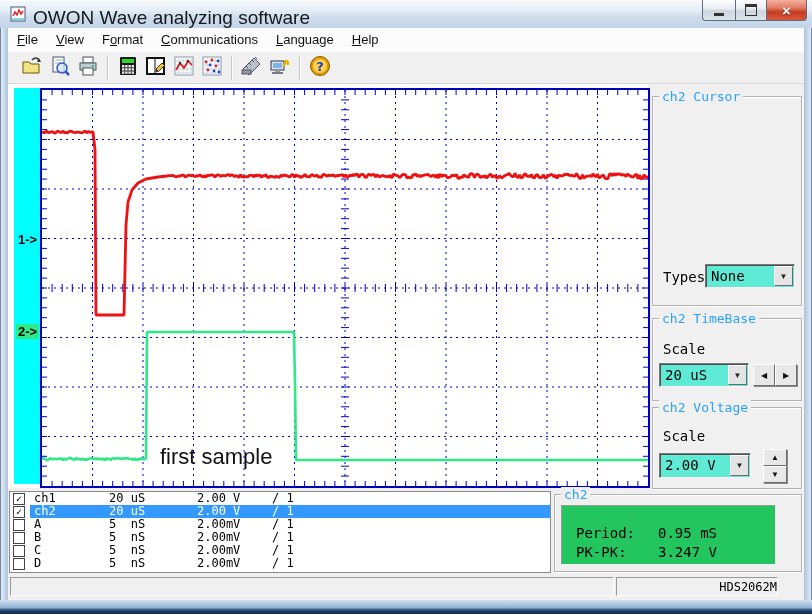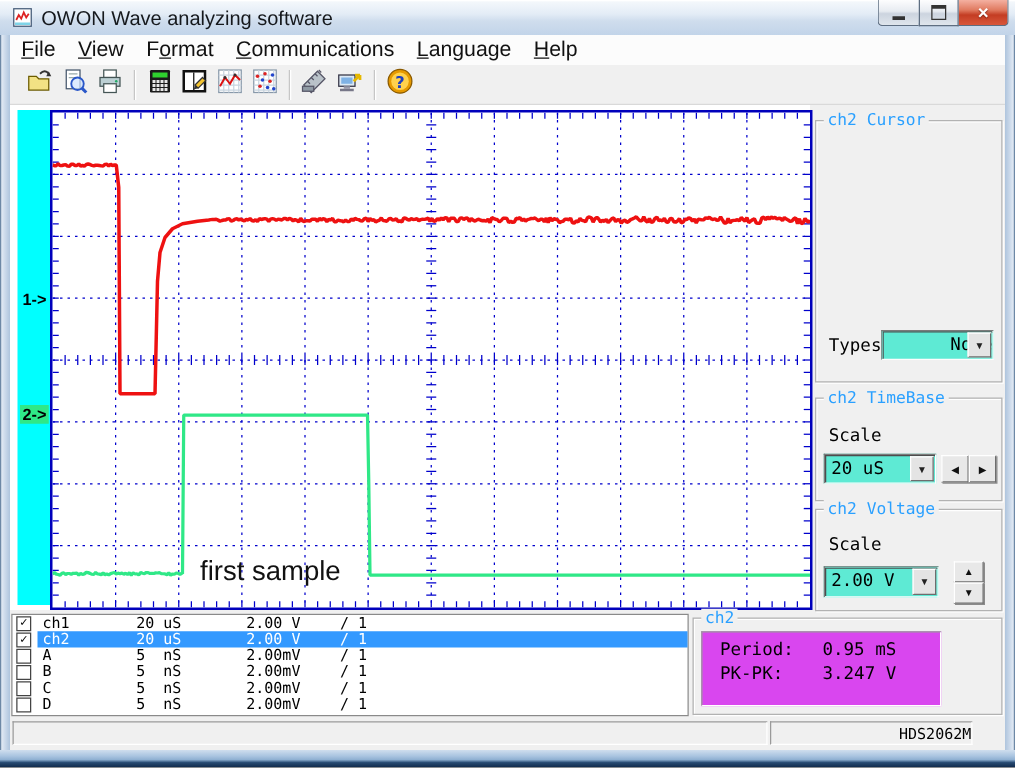--- a/index.html
+++ b/index.html
@@ -9,36 +9,36 @@
   #titlebar{position:absolute;left:0;top:0;width:812px;height:28px;
     background:linear-gradient(180deg,#f6f9fc 0%,#e3ecf6 40%,#cfdded 60%,#c2d4e9 100%);
     border-bottom:1px solid #9fb4cd;box-shadow:inset 0 1px 0 #ffffff;}
   #frame-left,#frame-right{position:absolute;top:28px;bottom:14px;width:8px;
     background:linear-gradient(90deg,#edf2f9 0%,#cfdcec 45%,#aec4dd 100%);}
   #frame-left{left:0;box-shadow:inset 1px 0 0 #6d88a6;}
   #frame-right{right:0;background:linear-gradient(270deg,#edf2f9 0%,#cfdcec 45%,#aec4dd 100%);box-shadow:inset -1px 0 0 #6d88a6;}
   #frame-bottom{position:absolute;left:0;bottom:0;width:812px;height:14px;
     background:linear-gradient(180deg,#cfdeee 0%,#a9c4e0 35%,#8fb0d2 55%,#274a72 72%,#10294a 100%);}
   #app-icon{position:absolute;left:10px;top:6px;width:16px;height:16px;}
-  #window-title{position:absolute;left:33px;top:7px;font-size:16px;color:#15181c;}
+  #window-title{position:absolute;left:33px;top:7px;font-size:19px;color:#15181c;}
   #win-buttons{position:absolute;right:5px;top:0;height:21px;display:flex;}
   .win-btn{height:21px;border:1px solid #5e6e81;border-top:none;box-sizing:border-box;
     display:flex;align-items:center;justify-content:center;
     background:linear-gradient(180deg,#fdfdfe 0%,#e7ebf1 45%,#ccd4df 55%,#dfe5ec 100%);}
   .win-btn.min{width:33px;border-radius:0 0 0 4px;border-right:none;}
   .win-btn.max{width:32px;}
   .win-btn.close{width:40px;border-radius:0 0 4px 0;border-left:none;
     background:linear-gradient(180deg,#f4b0a1 0%,#e07a60 40%,#c43d23 60%,#d8573b 100%);}
   .glyph-min{width:10px;height:3px;background:#333;margin-top:8px;}
   .glyph-max{width:10px;height:8px;border:1px solid #333;border-top:3px solid #333;}
   .glyph-close{color:#fff;font-weight:bold;font-size:15px;line-height:15px;text-shadow:0 1px 1px #7a1d0d;}
   
   #menubar{position:absolute;left:8px;top:28px;width:796px;height:24px;background:#fcfcfc;
     border-bottom:1px solid #e2e2e2;display:flex;align-items:center;}
-  .menu-item{padding:0 9px;font-size:17px;color:#111;height:24px;line-height:24px;}
+  .menu-item{padding:0 9px;font-size:13px;color:#111;height:24px;line-height:24px;}
   .menu-item u{text-decoration:underline;}
   
   #toolbar{position:absolute;left:8px;top:52px;width:796px;height:32px;background:#f0f0f0;
     border-bottom:1px solid #d9d9d9;display:flex;align-items:center;padding-left:10px;box-sizing:border-box;}
   .tb-btn{width:28px;height:28px;display:flex;align-items:center;justify-content:center;}
   .tb-sep{width:0;height:24px;border-left:1px solid #c6c6c6;border-right:1px solid #ffffff;margin:0 5px;}
   
   #plot-widget{position:absolute;left:8px;top:84px;width:640px;height:404px;background:#ffffff;}
   #ch-strip{position:absolute;left:6px;top:4px;width:26px;height:396px;background:#00ffff;}
   .ch-marker{position:absolute;left:8px;font:bold 13px "Liberation Sans",sans-serif;color:#000;padding:0 2px;}
@@ -62,22 +62,22 @@
     color:#2aa0ff;font:13px "DejaVu Sans Mono",monospace;}
   .panel-label{position:absolute;font:14px "DejaVu Sans Mono",monospace;color:#000;}
   .combo{position:absolute;background:#5eead4;border:1px solid;border-color:#7a7a7a #fdfdfd #fdfdfd #7a7a7a;box-shadow:inset 1px 1px 0 #4d4d4d;}
   .combo .val{font:14px "DejaVu Sans Mono",monospace;color:#000;padding:3px 0 0 5px;display:block;}
   .combo .drop{position:absolute;right:1px;top:1px;bottom:1px;width:17px;background:#e4e4e4;
     border:1px solid;border-color:#fff #6d6d6d #6d6d6d #fff;display:flex;align-items:center;justify-content:center;
     font-size:8px;color:#222;}
   .small-btn{position:absolute;background:#e8e8e8;border:1px solid;border-color:#fff #6d6d6d #6d6d6d #fff;
     display:flex;align-items:center;justify-content:center;font-size:8px;color:#111;box-shadow:1px 1px 0 #8a8a8a;}
   
-  #measure-inner{position:absolute;left:6px;top:10px;width:192px;height:60px;
-    border:1px solid;border-color:#9a9a9a #ffffff #ffffff #9a9a9a;background:#d946ef;padding-top:5px;box-sizing:border-box;}
+  #measure-inner{position:absolute;left:6px;top:10px;width:215px;height:60px;
+    border:1px solid;border-color:#9a9a9a #ffffff #ffffff #9a9a9a;background:#22c55e;padding-top:18px;box-sizing:border-box;}
   .mrow{font:14px "DejaVu Sans Mono",monospace;line-height:19px;padding-left:14px;white-space:pre;color:#000;}
   .mlabel{display:inline-block;width:82px;}
   
   #statusbar{position:absolute;left:8px;top:574px;width:796px;height:26px;background:#f0f0f0;}
   .sb-pane{position:absolute;top:3px;height:19px;border:1px solid;border-color:#9a9a9a #ffffff #ffffff #9a9a9a;
     font:12px "DejaVu Sans Mono",monospace;line-height:18px;padding-left:3px;box-sizing:border-box;background:#f0f0f0;}
   #sb-1{left:2px;width:604px;}
   #sb-2{left:608px;width:162px;text-align:right;}
 </style>
 </head>
@@ -574,21 +574,21 @@
 
   <div id="channel-list">
       <div class="ch-row"><span class="cbx">✓</span><span class="c-name">ch1</span><span class="c-tb">20 uS</span><span class="c-v">2.00 V</span><span class="c-p">/ 1</span></div>
       <div class="ch-row sel"><span class="cbx">✓</span><span class="c-name">ch2</span><span class="c-tb">20 uS</span><span class="c-v">2.00 V</span><span class="c-p">/ 1</span></div>
       <div class="ch-row"><span class="cbx"></span><span class="c-name">A</span><span class="c-tb">5  nS</span><span class="c-v">2.00mV</span><span class="c-p">/ 1</span></div>
       <div class="ch-row"><span class="cbx"></span><span class="c-name">B</span><span class="c-tb">5  nS</span><span class="c-v">2.00mV</span><span class="c-p">/ 1</span></div>
       <div class="ch-row"><span class="cbx"></span><span class="c-name">C</span><span class="c-tb">5  nS</span><span class="c-v">2.00mV</span><span class="c-p">/ 1</span></div>
       <div class="ch-row"><span class="cbx"></span><span class="c-name">D</span><span class="c-tb">5  nS</span><span class="c-v">2.00mV</span><span class="c-p">/ 1</span></div>
     </div>
 
-  <div class="group" id="grp-cursor" style="left:652px;top:96px;width:148px;height:208px;text-align:right;">
+  <div class="group" id="grp-cursor" style="left:652px;top:96px;width:148px;height:208px;">
     <span class="group-title">ch2 Cursor</span>
     <span class="panel-label" style="left:10px;top:172px;">Types</span>
     <div class="combo" style="left:52px;top:167px;width:88px;height:22px;">
       <span class="val">None</span>
       <span class="drop">▼</span>
     </div>
   </div>
 
   <div class="group" id="grp-timebase" style="left:652px;top:318px;width:148px;height:81px;">
     <span class="group-title">ch2 TimeBase</span>

